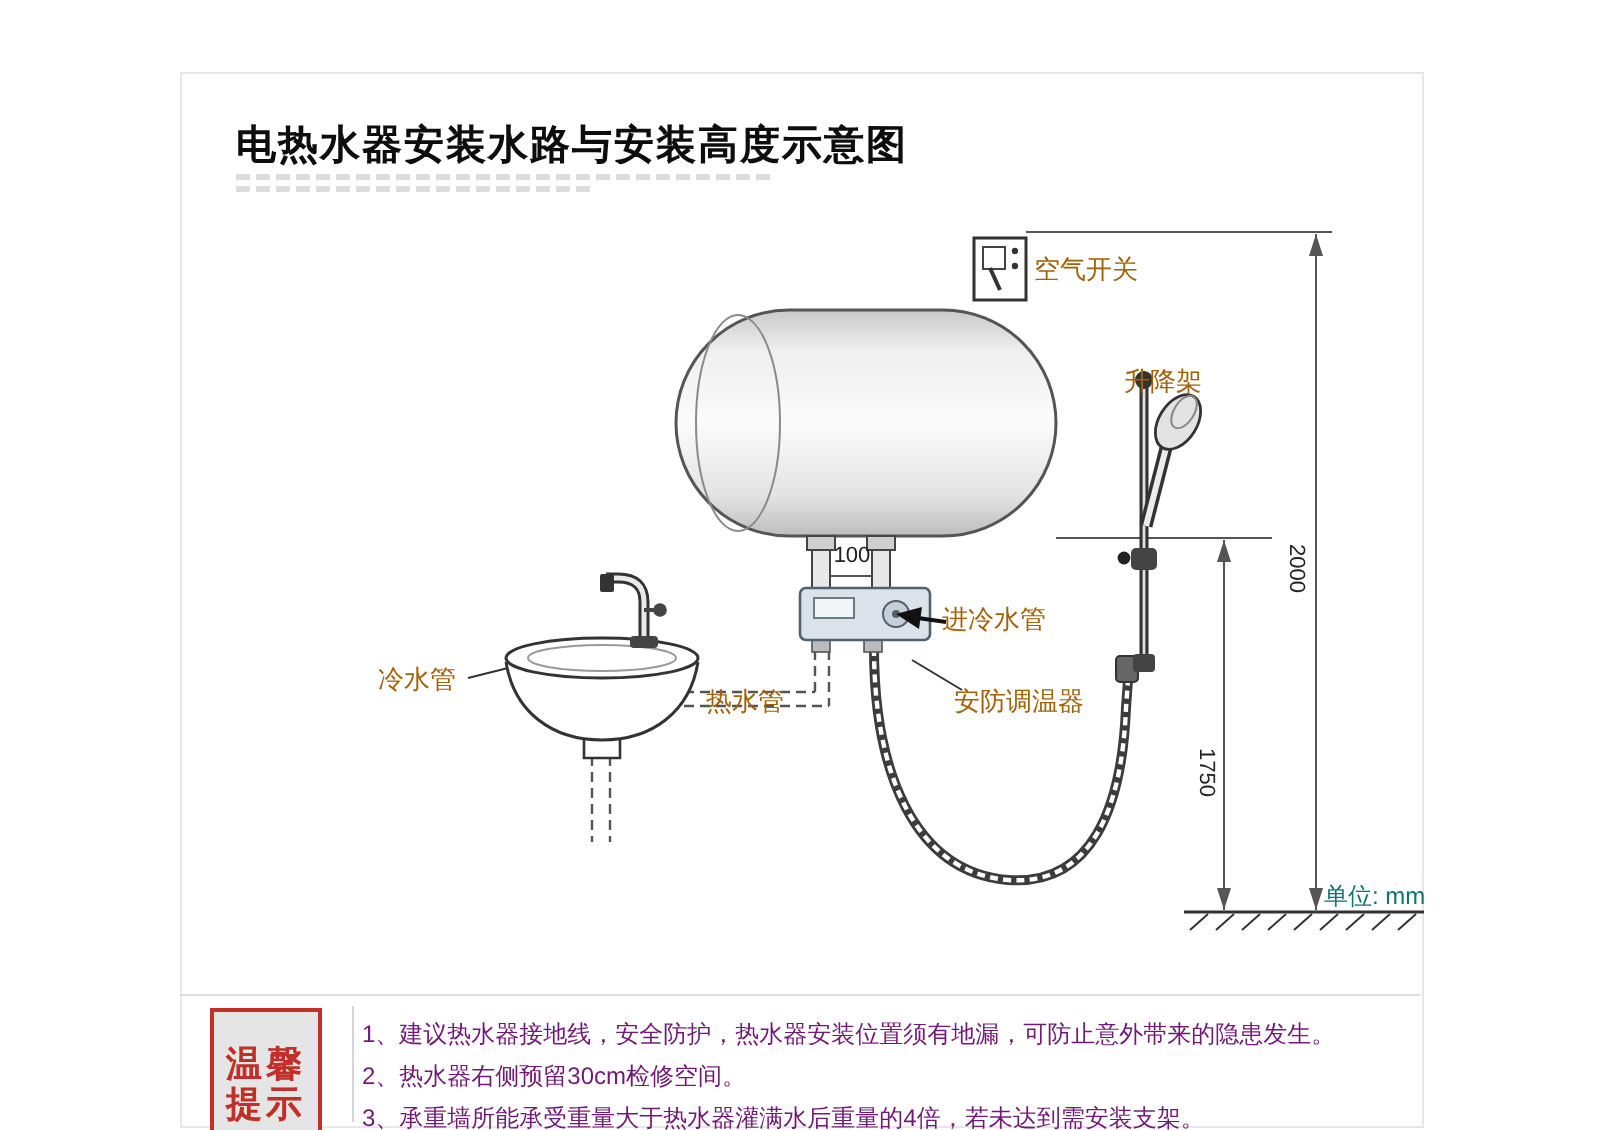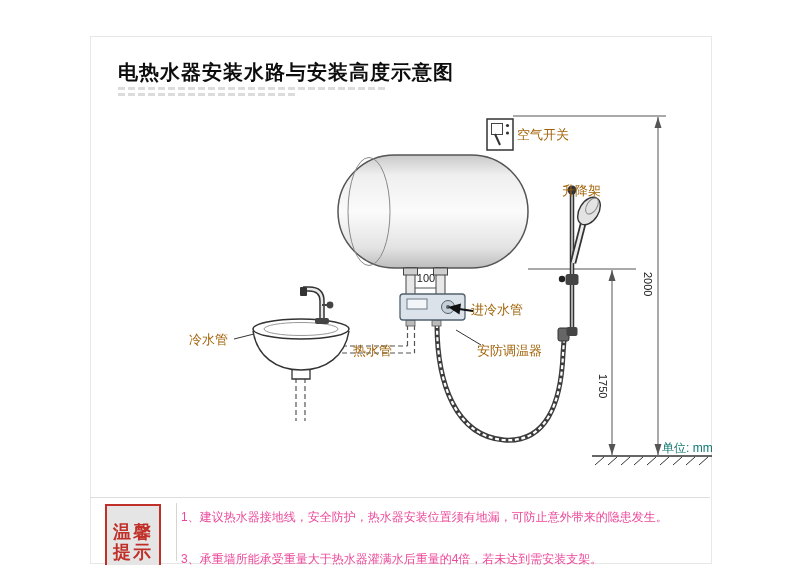--- a/index.html
+++ b/index.html
@@ -14,21 +14,21 @@
   .sep-h{position:absolute;left:90px;top:497px;width:620px;height:1px;background:#ddd}
   .sep-v{position:absolute;left:176px;top:503px;width:1px;height:58px;background:#d5d5d5}
   .lbl{position:absolute;font-size:13px;font-weight:normal;color:#a16207;white-space:nowrap}
   .dim{position:absolute;font-size:11px;color:#222;white-space:nowrap}
   .rot{transform-origin:0 0;transform:rotate(90deg)}
   .unit{position:absolute;font-size:12px;color:#0f766e;white-space:nowrap}
   .stamp{position:absolute;left:97px;top:504px;width:72px;text-align:center;color:#c03028}
   .stamp-box{display:inline-block;border:2px solid #c03028;padding:16px 6px;background:#e5e5e5}
   .stamp-line{font-size:18px;font-weight:bold;line-height:20px;letter-spacing:2px;white-space:nowrap}
   .stamp-sub{margin:3px auto 0;width:56px;height:4px;background:repeating-linear-gradient(90deg,#cf5a52 0 2px,transparent 2px 4px)}
-  .tip{position:absolute;left:181px;font-size:12px;color:#ec4899;white-space:nowrap}
+  .tip{position:absolute;left:181px;font-size:12px;color:#701a75;white-space:nowrap}
 </style>
 </head>
 <body>
 
 <div class="page">
 
   <div class="frame"></div>
 
   <h1 class="title">电热水器安装水路与安装高度示意图</h1>
   <div class="wm wm1"></div>
@@ -179,15 +179,16 @@
 
   <div class="stamp">
     <div class="stamp-box">
       <div class="stamp-line">温馨</div>
       <div class="stamp-line">提示</div>
     </div>
     <div class="stamp-sub"></div>
   </div>
 
   <div class="tip" style="top:509px">1、建议热水器接地线，安全防护，热水器安装位置须有地漏，可防止意外带来的隐患发生。</div>
+  <div class="tip" style="top:530px">2、热水器右侧预留30cm检修空间。</div>
   <div class="tip" style="top:551px">3、承重墙所能承受重量大于热水器灌满水后重量的4倍，若未达到需安装支架。</div>
 
 </div>
 
 </body></html>

